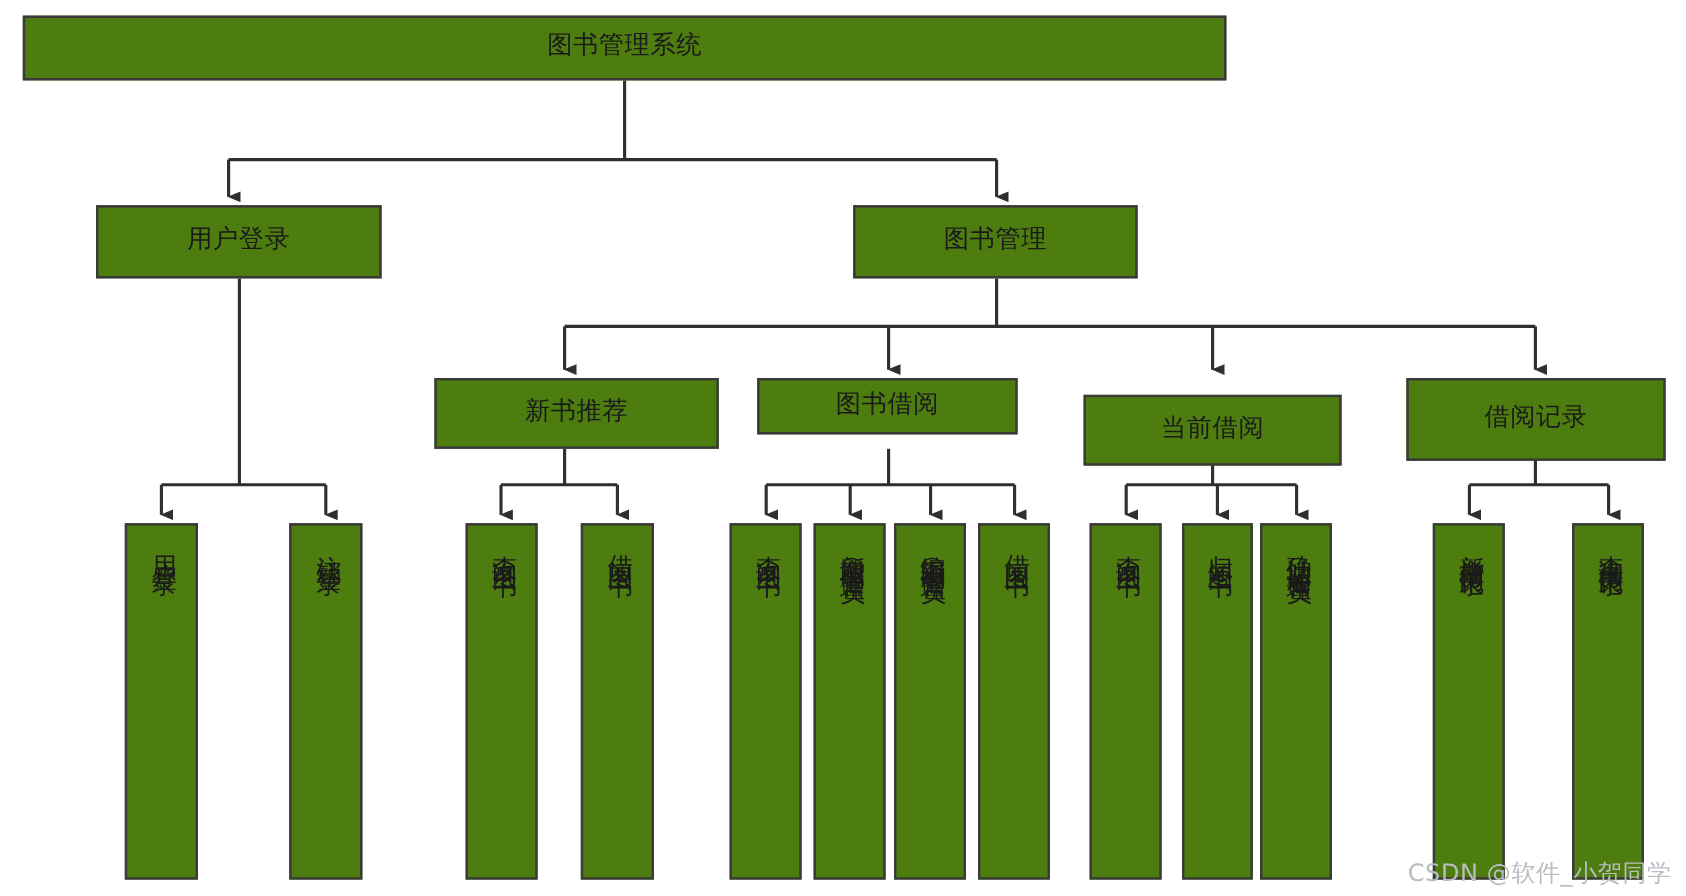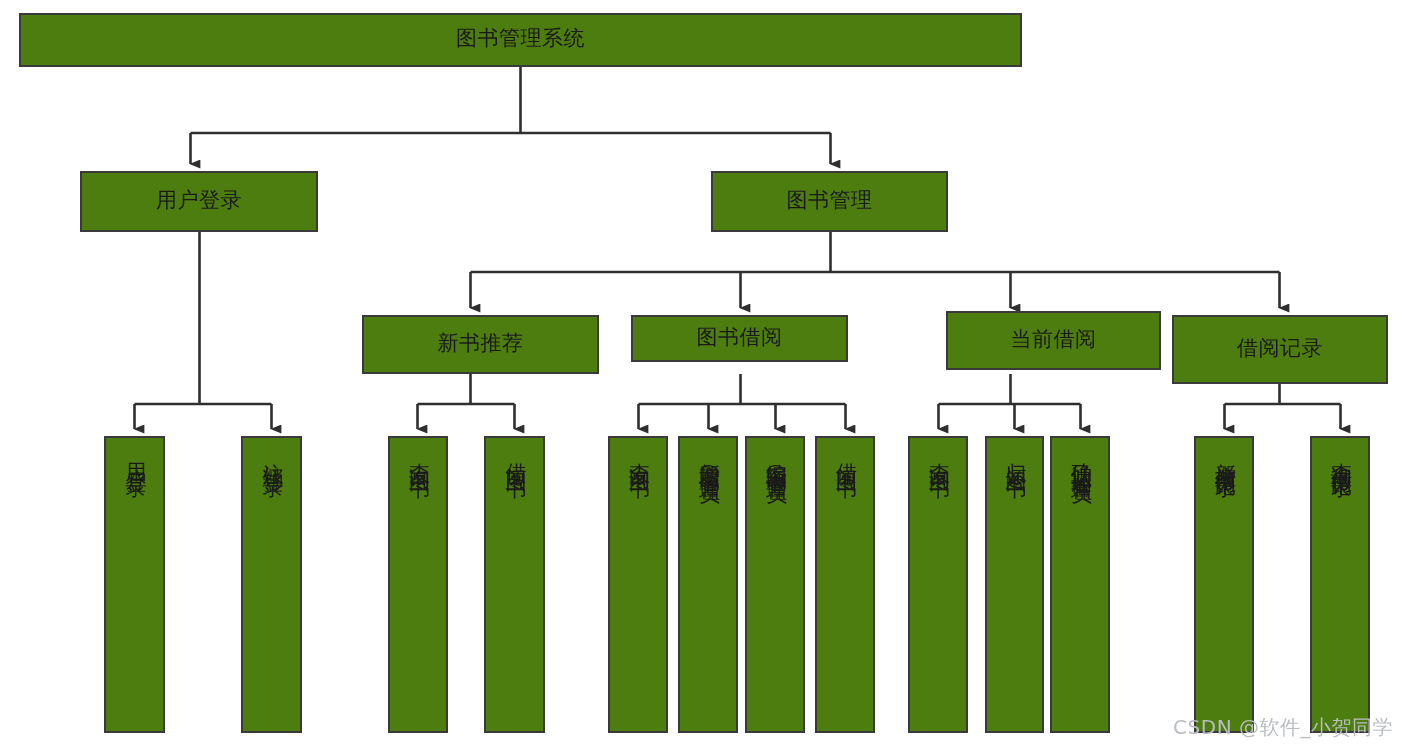--- a/index.html
+++ b/index.html
@@ -133,21 +133,21 @@
   <div class="node h" style="left:711px; top:171px; width:237px; height:61px;">
     <span class="lbl">图书管理</span>
   </div>
 
   <div class="node h" style="left:362px; top:315px; width:237px; height:59px;">
     <span class="lbl">新书推荐</span>
   </div>
   <div class="node h" style="left:631px; top:315px; width:217px; height:47px;justify-content:center;">
     <span class="lbl">图书借阅</span>
   </div>
-  <div class="node h" style="left:903px; top:311px; width:215px; height:59px;margin-left:43px;">
+  <div class="node h" style="left:903px; top:329px; width:215px; height:59px;">
     <span class="lbl">当前借阅</span>
   </div>
   <div class="node h" style="left:1172px; top:315px; width:216px; height:69px;">
     <span class="lbl">借阅记录</span>
   </div>
 
   <div class="node v" style="left:104px; top:436px; width:61px; height:297px;">
     <span class="lbl">用户登录</span>
   </div>
   <div class="node v" style="left:241px; top:436px; width:61px; height:297px;">

